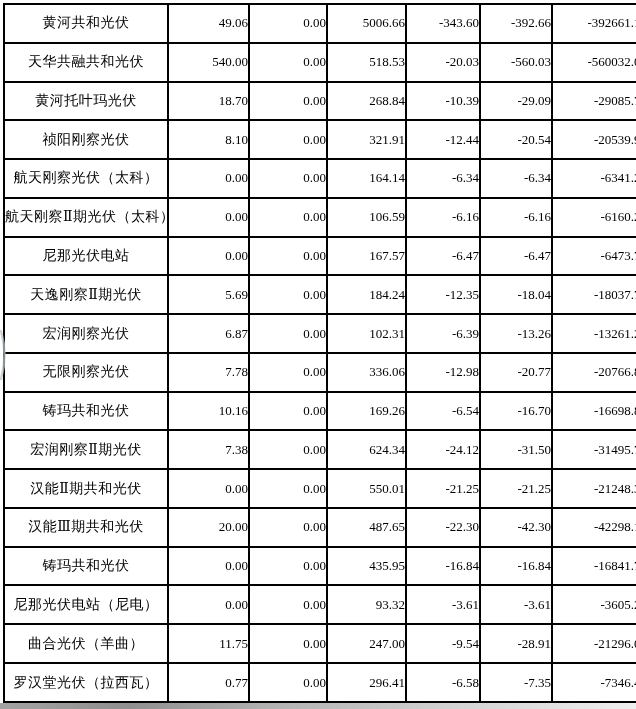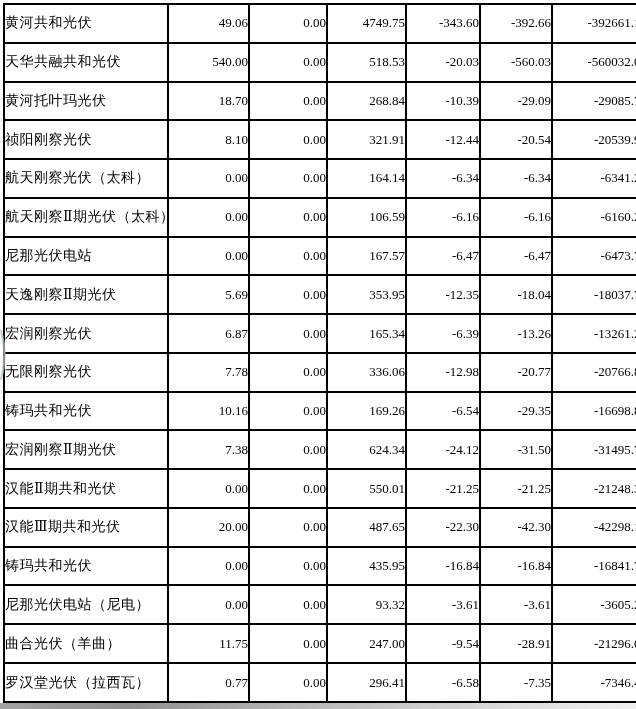--- a/index.html
+++ b/index.html
@@ -22,20 +22,21 @@
     height: 700px;
   }
   table.pv-table td {
     border: 2px solid #000;
     padding: 0;
     overflow: hidden;
     white-space: nowrap;
     vertical-align: middle;
   }
   td.name-cell {
+    text-align: center;
     font-size: 14px;
     letter-spacing: 0.5px;
   }
   td.num-cell {
     text-align: right;
     padding-right: 3px;
     font-size: 13px;
   }
   .bottom-band {
     position: absolute;
@@ -63,21 +64,21 @@
       <col style="width:79px">
       <col style="width:74px">
       <col style="width:72px">
       <col style="width:96px">
     </colgroup>
     <tbody>
         <tr>
           <td class="name-cell">黄河共和光伏</td>
           <td class="num-cell">49.06</td>
           <td class="num-cell">0.00</td>
-          <td class="num-cell">4749.75</td>
+          <td class="num-cell">5006.66</td>
           <td class="num-cell">-343.60</td>
           <td class="num-cell">-392.66</td>
           <td class="num-cell">-392661.12</td>
         </tr>
         <tr>
           <td class="name-cell">天华共融共和光伏</td>
           <td class="num-cell">540.00</td>
           <td class="num-cell">0.00</td>
           <td class="num-cell">518.53</td>
           <td class="num-cell">-20.03</td>
@@ -126,50 +127,50 @@
           <td class="num-cell">0.00</td>
           <td class="num-cell">167.57</td>
           <td class="num-cell">-6.47</td>
           <td class="num-cell">-6.47</td>
           <td class="num-cell">-6473.70</td>
         </tr>
         <tr>
           <td class="name-cell">天逸刚察Ⅱ期光伏</td>
           <td class="num-cell">5.69</td>
           <td class="num-cell">0.00</td>
-          <td class="num-cell">353.95</td>
+          <td class="num-cell">184.24</td>
           <td class="num-cell">-12.35</td>
           <td class="num-cell">-18.04</td>
           <td class="num-cell">-18037.78</td>
         </tr>
         <tr>
           <td class="name-cell">宏润刚察光伏</td>
           <td class="num-cell">6.87</td>
           <td class="num-cell">0.00</td>
-          <td class="num-cell">165.34</td>
+          <td class="num-cell">102.31</td>
           <td class="num-cell">-6.39</td>
           <td class="num-cell">-13.26</td>
           <td class="num-cell">-13261.29</td>
         </tr>
         <tr>
           <td class="name-cell">无限刚察光伏</td>
           <td class="num-cell">7.78</td>
           <td class="num-cell">0.00</td>
           <td class="num-cell">336.06</td>
           <td class="num-cell">-12.98</td>
           <td class="num-cell">-20.77</td>
           <td class="num-cell">-20766.83</td>
         </tr>
         <tr>
           <td class="name-cell">铸玛共和光伏</td>
           <td class="num-cell">10.16</td>
           <td class="num-cell">0.00</td>
           <td class="num-cell">169.26</td>
           <td class="num-cell">-6.54</td>
-          <td class="num-cell">-29.35</td>
+          <td class="num-cell">-16.70</td>
           <td class="num-cell">-16698.86</td>
         </tr>
         <tr>
           <td class="name-cell">宏润刚察Ⅱ期光伏</td>
           <td class="num-cell">7.38</td>
           <td class="num-cell">0.00</td>
           <td class="num-cell">624.34</td>
           <td class="num-cell">-24.12</td>
           <td class="num-cell">-31.50</td>
           <td class="num-cell">-31495.73</td>

